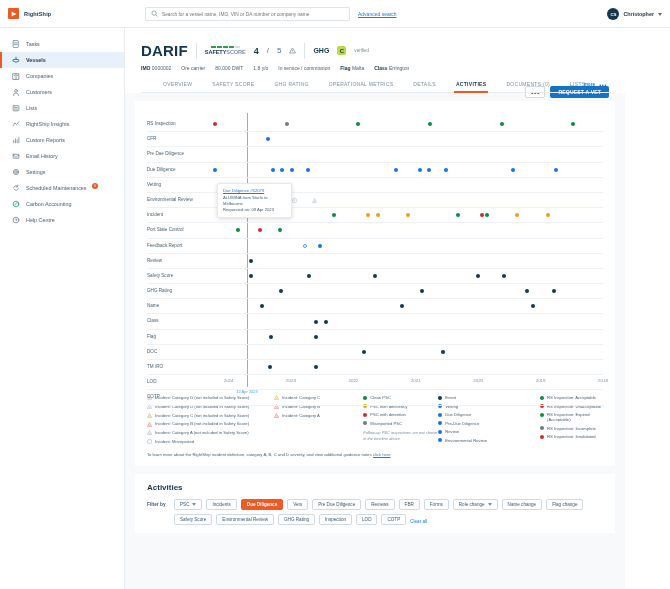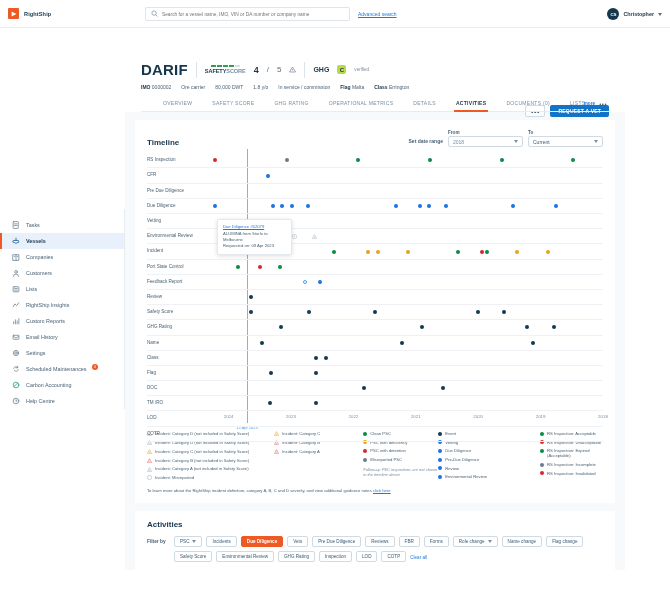--- a/index.html
+++ b/index.html
@@ -22,21 +22,21 @@
   .searchwrap { position:absolute; left:145px; top:7px; width:205px; height:14px;
      border:1px solid #dde4ea; border-radius:2px; display:flex; align-items:center; gap:4px; padding:0 5px; background:#fff;}
   .searchwrap svg{width:7px;height:7px;stroke:#8fa3b4;fill:none;stroke-width:2;}
   .searchwrap input{border:0;outline:0;font-size:4.8px;font-family:inherit;color:#9fb0be;width:100%;background:transparent;}
   .adv-search{position:absolute;left:358px;top:11px;font-size:5px;color:#1f7ae0;text-decoration:underline;}
   .user{position:absolute;right:8px;top:8px;display:flex;align-items:center;gap:4px;}
   .avatar{width:12px;height:12px;border-radius:50%;background:#16364d;color:#fff;font-size:4.4px;display:flex;align-items:center;justify-content:center;font-weight:bold;}
   .user-name{font-size:5.4px;color:#24394d;font-weight:bold;}
   .caret{width:0;height:0;border-left:2.5px solid transparent;border-right:2.5px solid transparent;border-top:3px solid #5b7185;}
   
-  .body { display:flex; width:625px; height:561px;align-items:center; }
+  .body { display:flex; width:625px; height:561px; }
   .sidebar{ width:125px; background:#fff; border-right:1px solid #e7ecf1; padding-top:8px; flex:none;}
   .side-item{ height:16px; display:flex; align-items:center; gap:6px; padding-left:12px; position:relative; color:#4d6madd;}
   .side-item{ color:#4a6275; font-size:5.4px;}
   .side-item.active{ background:#e8f1fb; color:#16364d; font-weight:bold;}
   .side-item.active:before{content:"";position:absolute;left:0;top:0;bottom:0;width:2px;background:#ee5a24;}
   .side-ic{width:8px;height:8px;display:inline-flex;align-items:center;justify-content:center;}
   .side-ic svg{width:8px;height:8px;stroke:#6f8696;fill:none;stroke-width:1.4;}
   .side-item.active .side-ic svg{stroke:#1b5e96;}
   .side-badge{position:absolute;right:26px;top:3px;width:6px;height:6px;border-radius:50%;background:#ee5a24;color:#fff;font-size:3.6px;display:flex;align-items:center;justify-content:center;}
   .green-ic svg{stroke:#2e9e7e;}
@@ -315,40 +315,20 @@
           <span class="tab">DETAILS</span>
           <span class="tab active">ACTIVITIES</span>
           <span class="tab">DOCUMENTS (0)</span>
           <span class="tab">LISTS</span>
           <span class="tabs-more">more</span>
         <span class="tabs-dots">•••</span>
       </div>
     </div>
 
     <div class="card">
-      <div class="tl-top">
-        <span class="card-title">Timeline</span>
-        <div class="daterange">
-          <span class="dr-label">Set date range</span>
-          <span class="dr-field">
-            <span class="dr-cap">From</span>
-            <span class="dr-sel">
-              <span>2018</span>
-              <i class="chev"></i>
-            </span>
-          </span>
-          <span class="dr-field">
-            <span class="dr-cap">To</span>
-            <span class="dr-sel dark">
-              <span>Current</span>
-              <i class="chev"></i>
-            </span>
-          </span>
-        </div>
-      </div>
 
       <div class="tlgrid" id="tlgrid">
         <div class="nowline"></div>
         <div class="nowlabel">12 Apr 2023</div>
         <div class="axis" id="axis">
             <span class="axis-tick" style="left: 4%;">2024</span>
             <span class="axis-tick" style="left: 20%;">2023</span>
             <span class="axis-tick" style="left: 36%;">2022</span>
             <span class="axis-tick" style="left: 52%;">2021</span>
             <span class="axis-tick" style="left: 68%;">2020</span>

